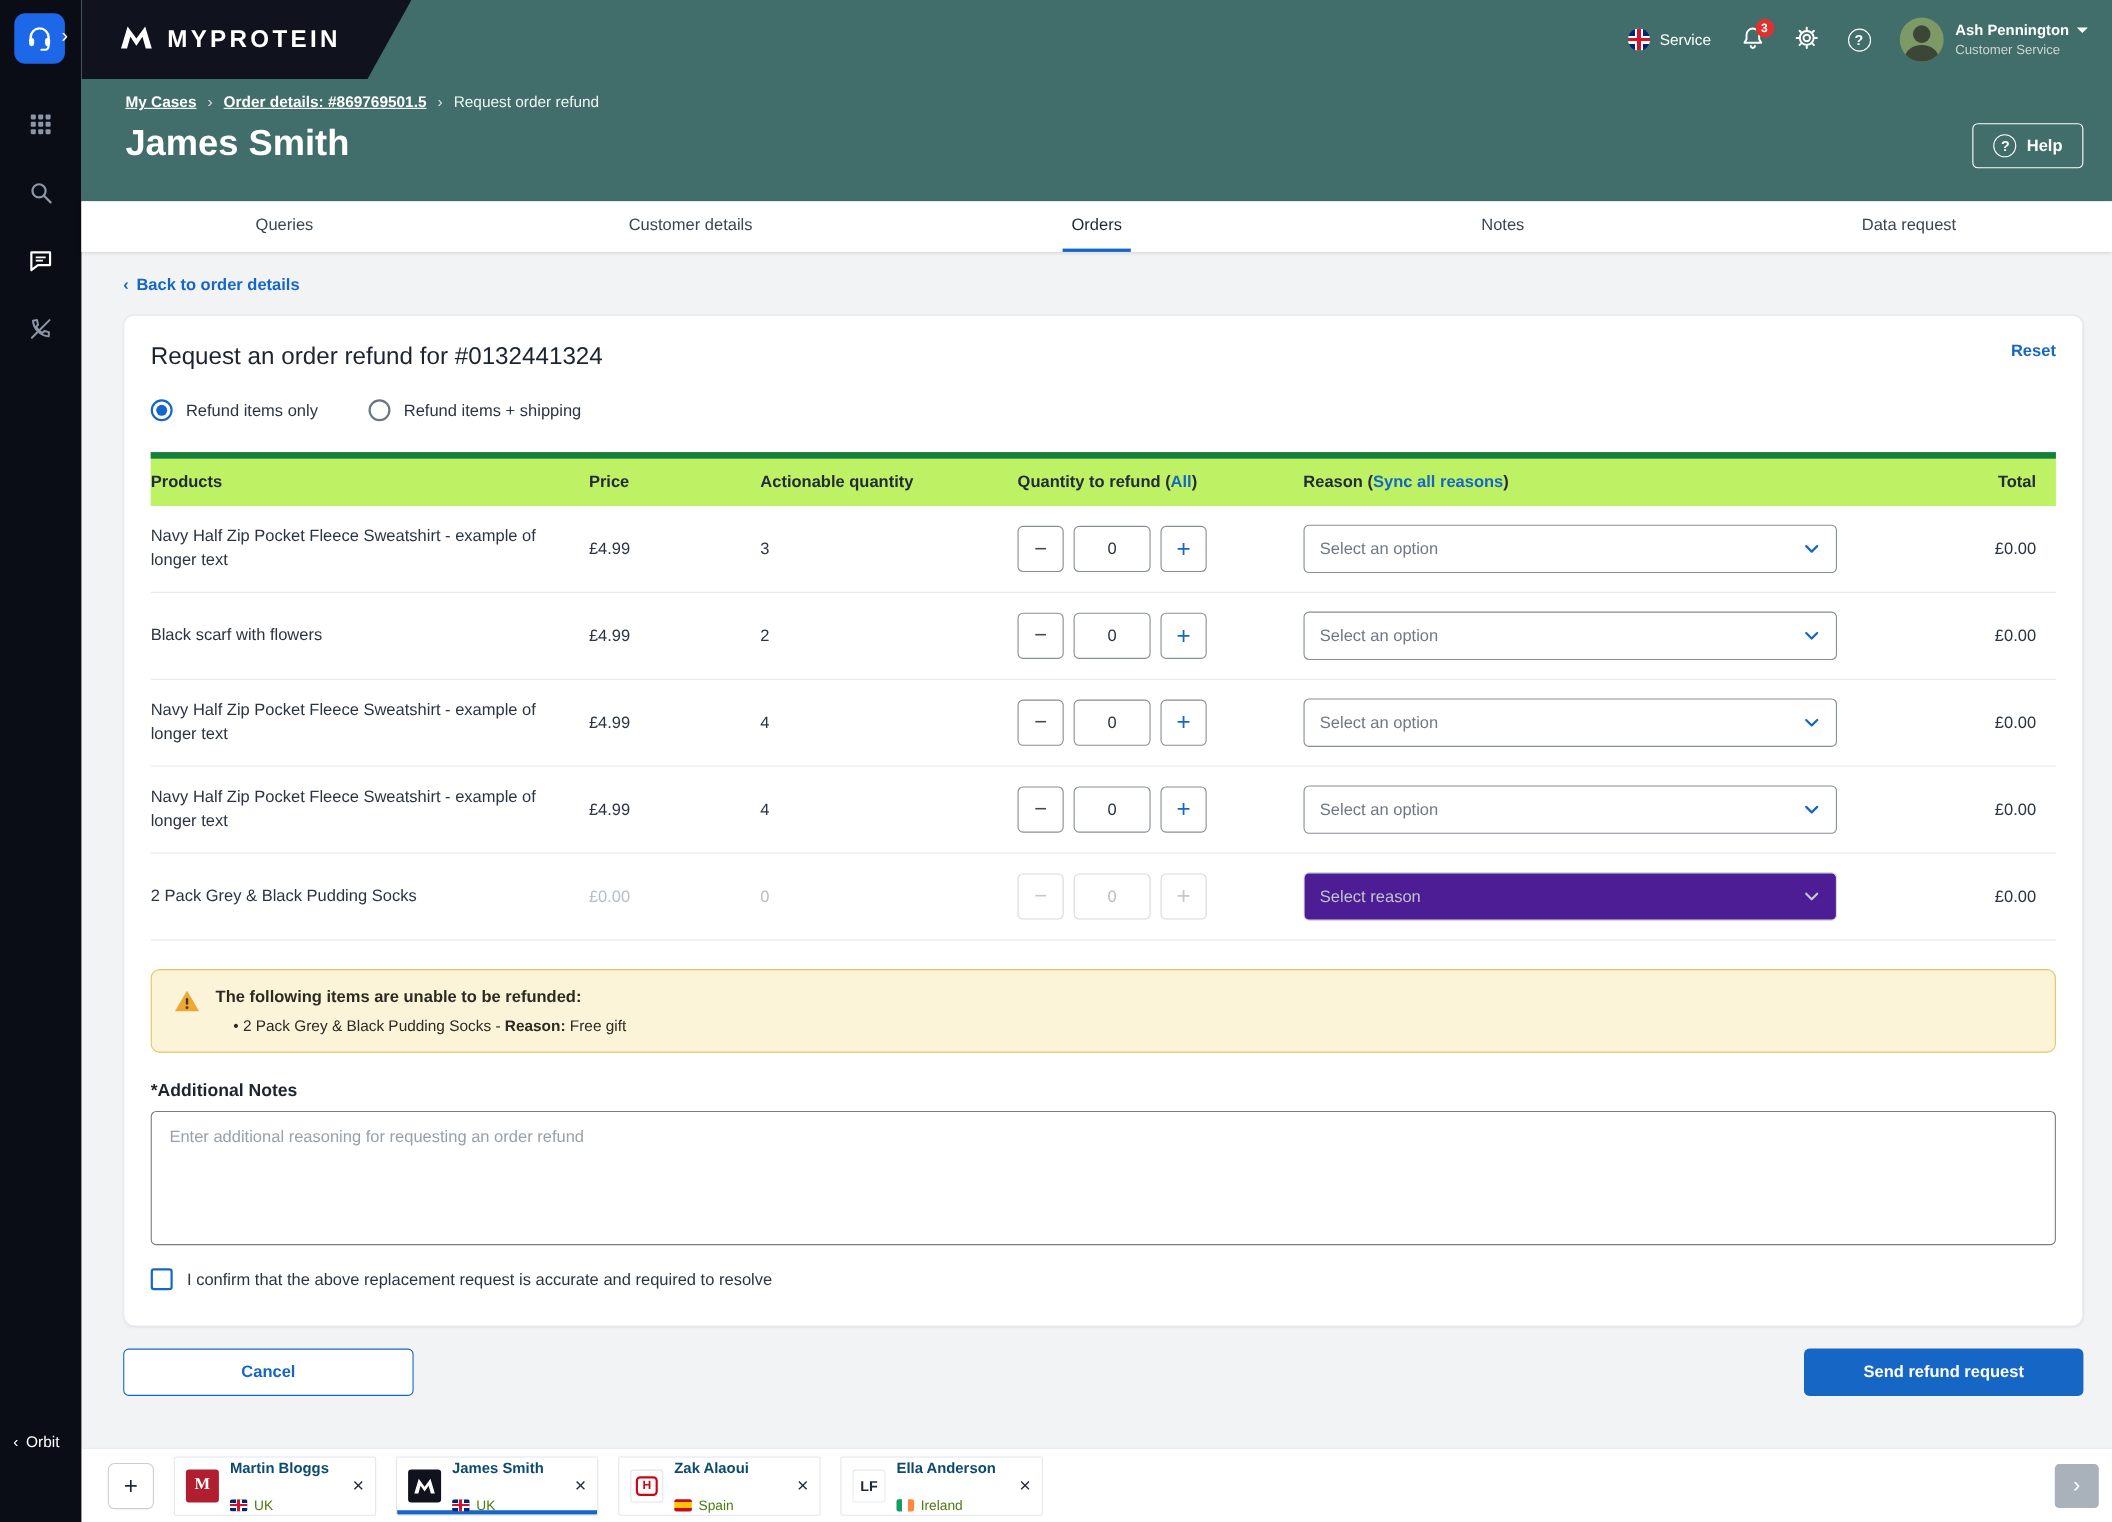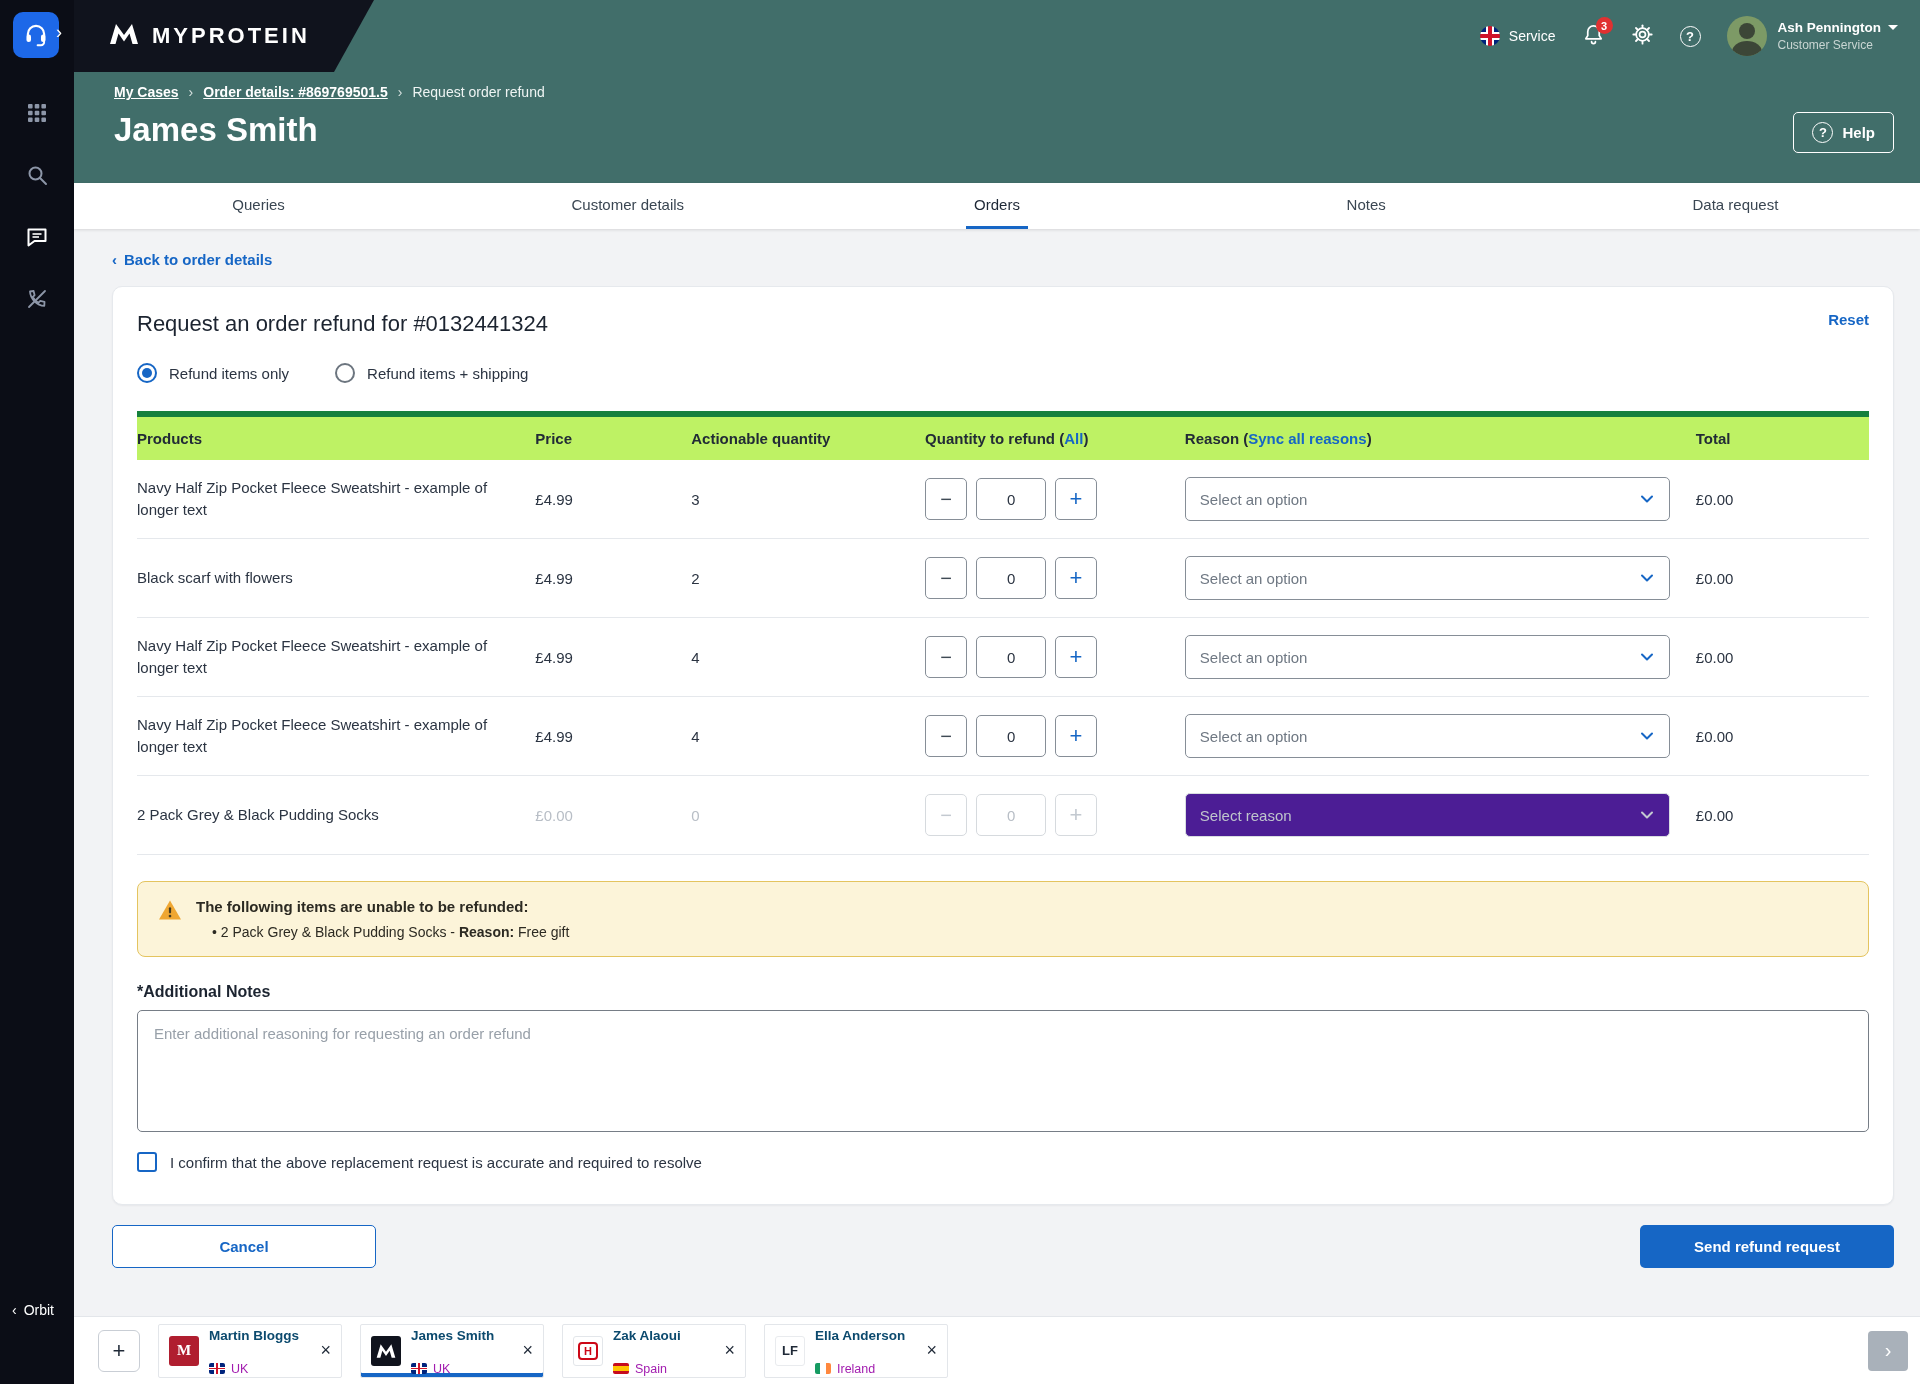--- a/index.html
+++ b/index.html
@@ -58,21 +58,21 @@
   .radios{display:flex;align-items:center;gap:46px;margin-top:26px}
   .radio{display:flex;align-items:center;gap:12px;font-size:15px;color:#2b3442;cursor:pointer}
   .radio-dot{width:20px;height:20px;border-radius:50%;border:2px solid #6c757f;background:#fff;position:relative;flex-shrink:0}
   .radio.checked .radio-dot{border-color:#1666c5}
   .radio.checked .radio-dot::after{content:"";position:absolute;inset:3px;border-radius:50%;background:#1666c5}
 
   .table{margin-top:28px}
   .thead,.trow{display:grid;grid-template-columns:23fr 9fr 13.5fr 15fr 29.5fr 10fr;align-items:center}
   .thead{background:#bef264;border-top:6px solid #15803d;padding:13px 0;font-weight:700;font-size:15px;color:#222b36}
   .hlink{color:#1666c5;cursor:pointer;text-decoration:none;font-weight:700}
-  .th-total,.td-total{text-align:left;padding-right:6px}
+  .th-total,.td-total{text-align:right;padding-right:18px}
   .trow{padding:17px 0;border-bottom:1px solid #e5e8ec;font-size:15px;color:#2b3442}
   .td-product{padding-right:48px;line-height:1.45}
   .td-stepper{display:flex;align-items:center;gap:9px}
   .step-btn{width:42px;height:42px;border:1px solid #868e97;background:#fff;border-radius:5px;font-size:20px;display:flex;align-items:center;justify-content:center;color:#3f4a55;cursor:pointer;font-family:inherit}
   .step-btn.plus{color:#1666c5;font-size:22px}
   .step-input{width:70px;height:42px;border:1px solid #868e97;border-radius:5px;text-align:center;font-size:15px;color:#2b3442;font-family:inherit;background:#fff}
   .select{height:44px;border:1px solid #868e97;border-radius:5px;background:#fff;display:flex;align-items:center;justify-content:space-between;padding:0 14px;margin-right:26px;color:#6f7883;font-size:15px;cursor:pointer}
   .select svg{color:#1666c5}
   .trow.disabled .td-price,.trow.disabled .td-qty{color:#b8bec6}
   .trow.disabled .step-btn{border-color:#d6dade;color:#c3c9d0;cursor:default}
@@ -100,21 +100,21 @@
   .add-btn{width:42px;height:42px;border:1px solid #c9ced5;border-radius:6px;background:#fff;font-size:22px;color:#1f2937;display:flex;align-items:center;justify-content:center;cursor:pointer}
   .ctab{width:184px;height:54px;background:#fff;border:1px solid #e3e6ea;border-radius:2px;display:flex;align-items:center;gap:10px;padding:0 10px;cursor:pointer}
   .ctab.active{box-shadow:inset 0 -4px 0 #1666c5}
   .ctab-logo{width:30px;height:30px;flex-shrink:0;display:flex;align-items:center;justify-content:center;border-radius:3px;font-weight:700}
   .logo-ms{background:#b01e2f;color:#fff;font-size:15px;font-family:"Liberation Serif",serif}
   .logo-mp{background:#10131d}
   .logo-honda{background:#fff;border:1px solid #e3e6ea}
   .logo-honda span{border:2px solid #cc0716;border-radius:4px;color:#cc0716;font-size:11px;font-weight:800;padding:0 4px;line-height:14px}
   .logo-lf{background:#fff;border:1px solid #e9ebee;color:#1f2937;font-size:13px}
   .ctab-name{font-size:13.5px;color:#0c4a6e;font-weight:600;white-space:nowrap}
-  .ctab-country{display:flex;align-items:center;gap:6px;font-size:12.5px;color:#a21caf;margin-top:18px}
+  .ctab-country{display:flex;align-items:center;gap:6px;font-size:12.5px;color:#4d7c0f;margin-top:18px}
   .ctab-close{margin-left:auto;font-size:18px;color:#1f2937;background:none;border:none;cursor:pointer;font-family:inherit}
   .next-btn{margin-left:auto;width:40px;height:40px;background:#a9b1ba;border-radius:4px;color:#fff;font-size:20px;display:flex;align-items:center;justify-content:center;border:none;cursor:pointer}
 
   
   .flag{display:inline-block;width:16px;height:11px;border-radius:2px;flex-shrink:0}
   .flag-round{width:20px;height:20px;border-radius:50%}
   .flag-uk{background:
     linear-gradient(to bottom,transparent 42%,#cf142b 42%,#cf142b 58%,transparent 58%),
     linear-gradient(to right,transparent 42%,#cf142b 42%,#cf142b 58%,transparent 58%),
     linear-gradient(to bottom,transparent 32%,#fff 32%,#fff 68%,transparent 68%),

